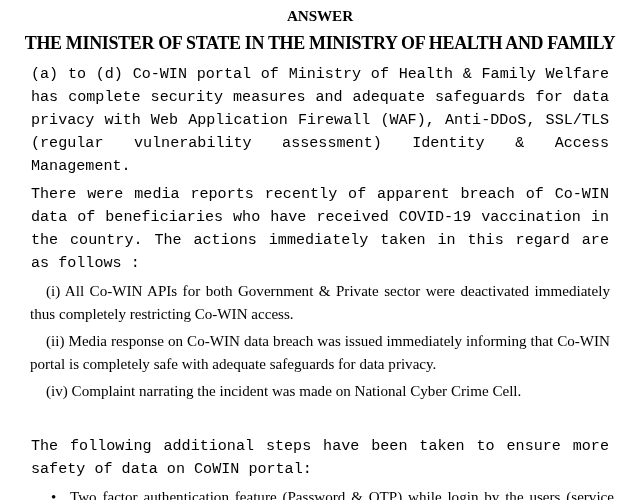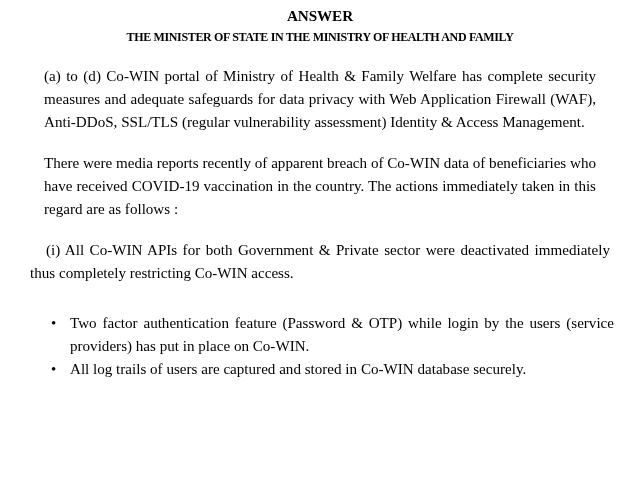--- a/index.html
+++ b/index.html
@@ -22,34 +22,36 @@
     text-align: center;
   }
   .header-line {
     font-weight: bold;
     font-size: 15.2px;
     line-height: 20.5px;
     letter-spacing: -0.1px;
     white-space: nowrap;
   }
   .header-line.wide {
-    font-size: 12px;
+    font-size: 18px;
     letter-spacing: -0.35px;
+    margin-top: 6px;
   }
   .body {
     margin-top: 10px;
     padding-left: 26px;
     padding-right: 26px;
     font-size: 15.1px;
     line-height: 23px;
   }
   p.para {
-    margin: 18px;
+    margin: 5px;
     text-align: justify;
     text-justify: inter-word;
+    font-family: Liberation Mono, monospace;
   }
   .roman-item {
     margin: 4px;
     text-align: justify;
     text-indent: 16px;
   }
   .spacer {
     height: 23px;
   }
   ul.bullets {
@@ -82,25 +84,28 @@
   </div>
 
   <div class="body">
 
     <p class="para">(a) to (d) Co-WIN portal of Ministry of Health &amp; Family Welfare has complete security measures and adequate safeguards for data privacy with Web Application Firewall (WAF), Anti-DDoS, SSL/TLS (regular vulnerability assessment) Identity &amp; Access Management.</p>
 
     <p class="para">There were media reports recently of apparent breach of Co-WIN data of beneficiaries who have received COVID-19 vaccination in the country.  The actions immediately taken in this regard are as follows :</p>
 
     <p class="roman-item">(i) All Co-WIN APIs for both Government &amp; Private sector were deactivated immediately thus completely restricting Co-WIN access.</p>
 
+    <p class="roman-item">(ii) Media response on Co-WIN data breach was issued immediately informing that Co-WIN portal is completely safe with adequate safeguards for data privacy.</p>
 
 
+    <p class="roman-item">(iv) Complaint narrating the incident was made on National Cyber Crime Cell.</p>
 
     <div class="spacer"></div>
 
+    <p class="para">The following additional steps have been taken to ensure more safety of data on CoWIN portal:</p>
 
     <ul class="bullets">
       <li>
         <span class="dot">•</span>
         <span>Two factor authentication feature (Password &amp; OTP) while login by the users (service providers) has put in place on Co-WIN.</span>
       </li>
       <li>
         <span class="dot">•</span>
         <span>All log trails of users are captured and stored in Co-WIN database securely.</span>
       </li>

